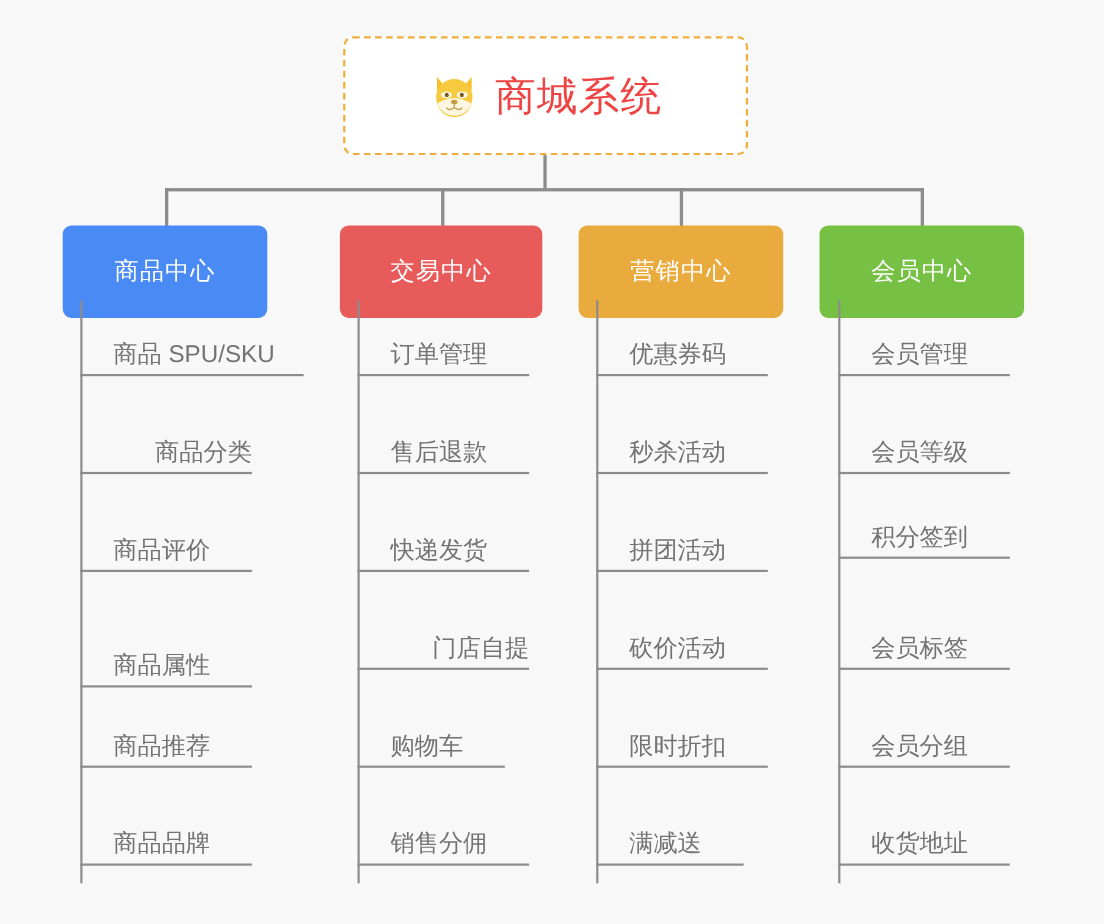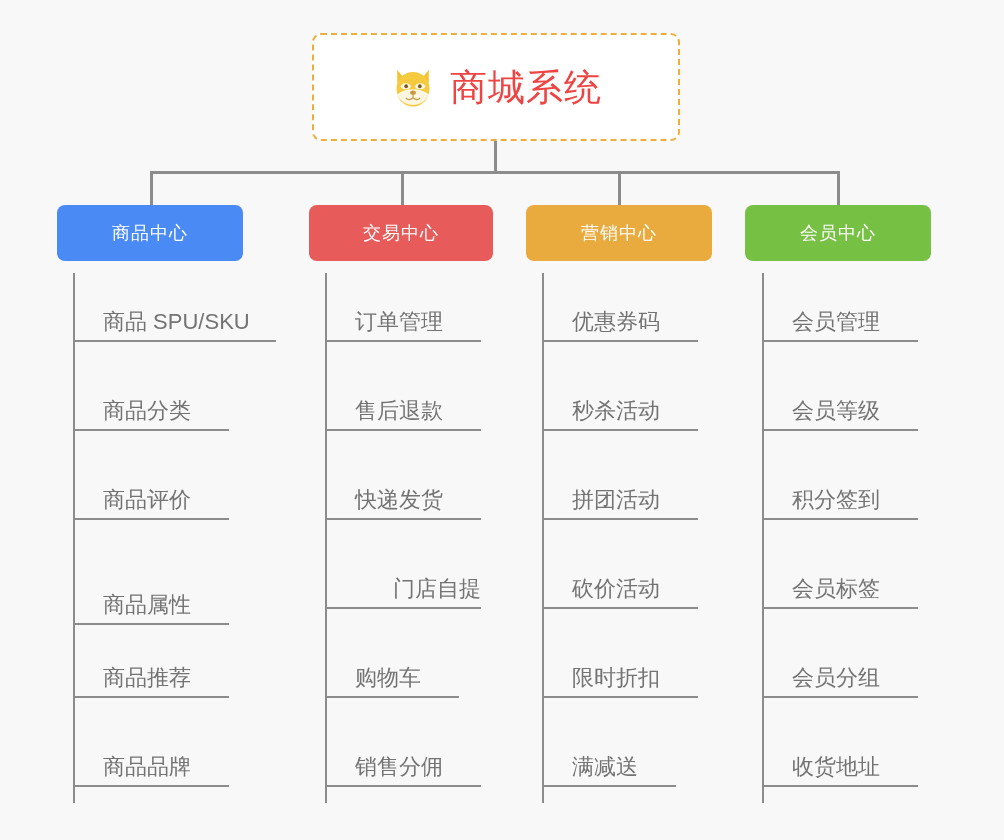--- a/index.html
+++ b/index.html
@@ -58,28 +58,28 @@
     position: absolute;
     background: #8c8c8c;
   }
   .conn-v { width: 3px; }
   .conn-h { height: 3px; }
 
   
   .category {
     position: absolute;
     top: 205px;
-    height: 56px;
+    height: 84px;
     box-sizing: border-box;
     border-radius: 8px;
     display: flex;
     align-items: center;
     justify-content: center;
     color: #ffffff;
-    font-size: 18px;
+    font-size: 22px;
     letter-spacing: 1px;
     white-space: nowrap;
   }
 
   
   .column {
     position: absolute;
     top: 273px;
   }
   .spine {
@@ -142,21 +142,21 @@
   <div class="category" style="left: 526px; width: 186px; background: rgb(233, 170, 62);">
     <span>营销中心</span>
   </div>
   <div class="category" style="left: 745px; width: 186px; background: rgb(118, 192, 67);">
     <span>会员中心</span>
   </div>
 
   <div class="column" style="left:73px;">
     <div class="spine" style="height: 530px; background: rgb(140, 140, 140);"></div>
     <div class="leaf" style="top: 38px; width: 203px; border-bottom-color: rgb(140, 140, 140);"><span class="leaf-label">商品 SPU/SKU</span></div>
-    <div class="leaf" style="top: 127px; width: 156px; border-bottom-color: rgb(140, 140, 140);"><span class="leaf-label">商品分类</span></div>
+    <div class="leaf" style="top: 127px; width: 156px; border-bottom-color: rgb(140, 140, 140); text-align: right;"><span class="leaf-label">商品分类</span></div>
     <div class="leaf" style="top: 216px; width: 156px; border-bottom-color: rgb(140, 140, 140);"><span class="leaf-label">商品评价</span></div>
     <div class="leaf" style="top: 305px; width: 156px; border-bottom-color: rgb(140, 140, 140); margin-top: 16px;"><span class="leaf-label">商品属性</span></div>
     <div class="leaf" style="top: 394px; width: 156px; border-bottom-color: rgb(140, 140, 140);"><span class="leaf-label">商品推荐</span></div>
     <div class="leaf" style="top: 483px; width: 156px; border-bottom-color: rgb(140, 140, 140);"><span class="leaf-label">商品品牌</span></div>
   </div>
 
   <div class="column" style="left:325px;">
     <div class="spine" style="height: 530px; background: rgb(140, 140, 140);"></div>
     <div class="leaf" style="top: 38px; width: 156px; border-bottom-color: rgb(140, 140, 140);"><span class="leaf-label">订单管理</span></div>
     <div class="leaf" style="top: 127px; width: 156px; border-bottom-color: rgb(140, 140, 140);"><span class="leaf-label">售后退款</span></div>
@@ -173,19 +173,19 @@
     <div class="leaf" style="top: 216px; width: 156px; border-bottom-color: rgb(140, 140, 140);"><span class="leaf-label">拼团活动</span></div>
     <div class="leaf" style="top: 305px; width: 156px; border-bottom-color: rgb(140, 140, 140);"><span class="leaf-label">砍价活动</span></div>
     <div class="leaf" style="top: 394px; width: 156px; border-bottom-color: rgb(140, 140, 140);"><span class="leaf-label">限时折扣</span></div>
     <div class="leaf" style="top: 483px; width: 134px; border-bottom-color: rgb(140, 140, 140);"><span class="leaf-label">满减送</span></div>
   </div>
 
   <div class="column" style="left:762px;">
     <div class="spine" style="height: 530px; background: rgb(140, 140, 140);"></div>
     <div class="leaf" style="top: 38px; width: 156px; border-bottom-color: rgb(140, 140, 140);"><span class="leaf-label">会员管理</span></div>
     <div class="leaf" style="top: 127px; width: 156px; border-bottom-color: rgb(140, 140, 140);"><span class="leaf-label">会员等级</span></div>
-    <div class="leaf" style="top: 216px; width: 156px; border-bottom-color: rgb(140, 140, 140); text-decoration: underline;"><span class="leaf-label">积分签到</span></div>
+    <div class="leaf" style="top: 204px; width: 156px; border-bottom-color: rgb(140, 140, 140); text-decoration: underline;"><span class="leaf-label">积分签到</span></div>
     <div class="leaf" style="top: 305px; width: 156px; border-bottom-color: rgb(140, 140, 140);"><span class="leaf-label">会员标签</span></div>
     <div class="leaf" style="top: 394px; width: 156px; border-bottom-color: rgb(140, 140, 140);"><span class="leaf-label">会员分组</span></div>
     <div class="leaf" style="top: 483px; width: 156px; border-bottom-color: rgb(140, 140, 140);"><span class="leaf-label">收货地址</span></div>
   </div>
 
 </div>
 
 </body></html>

